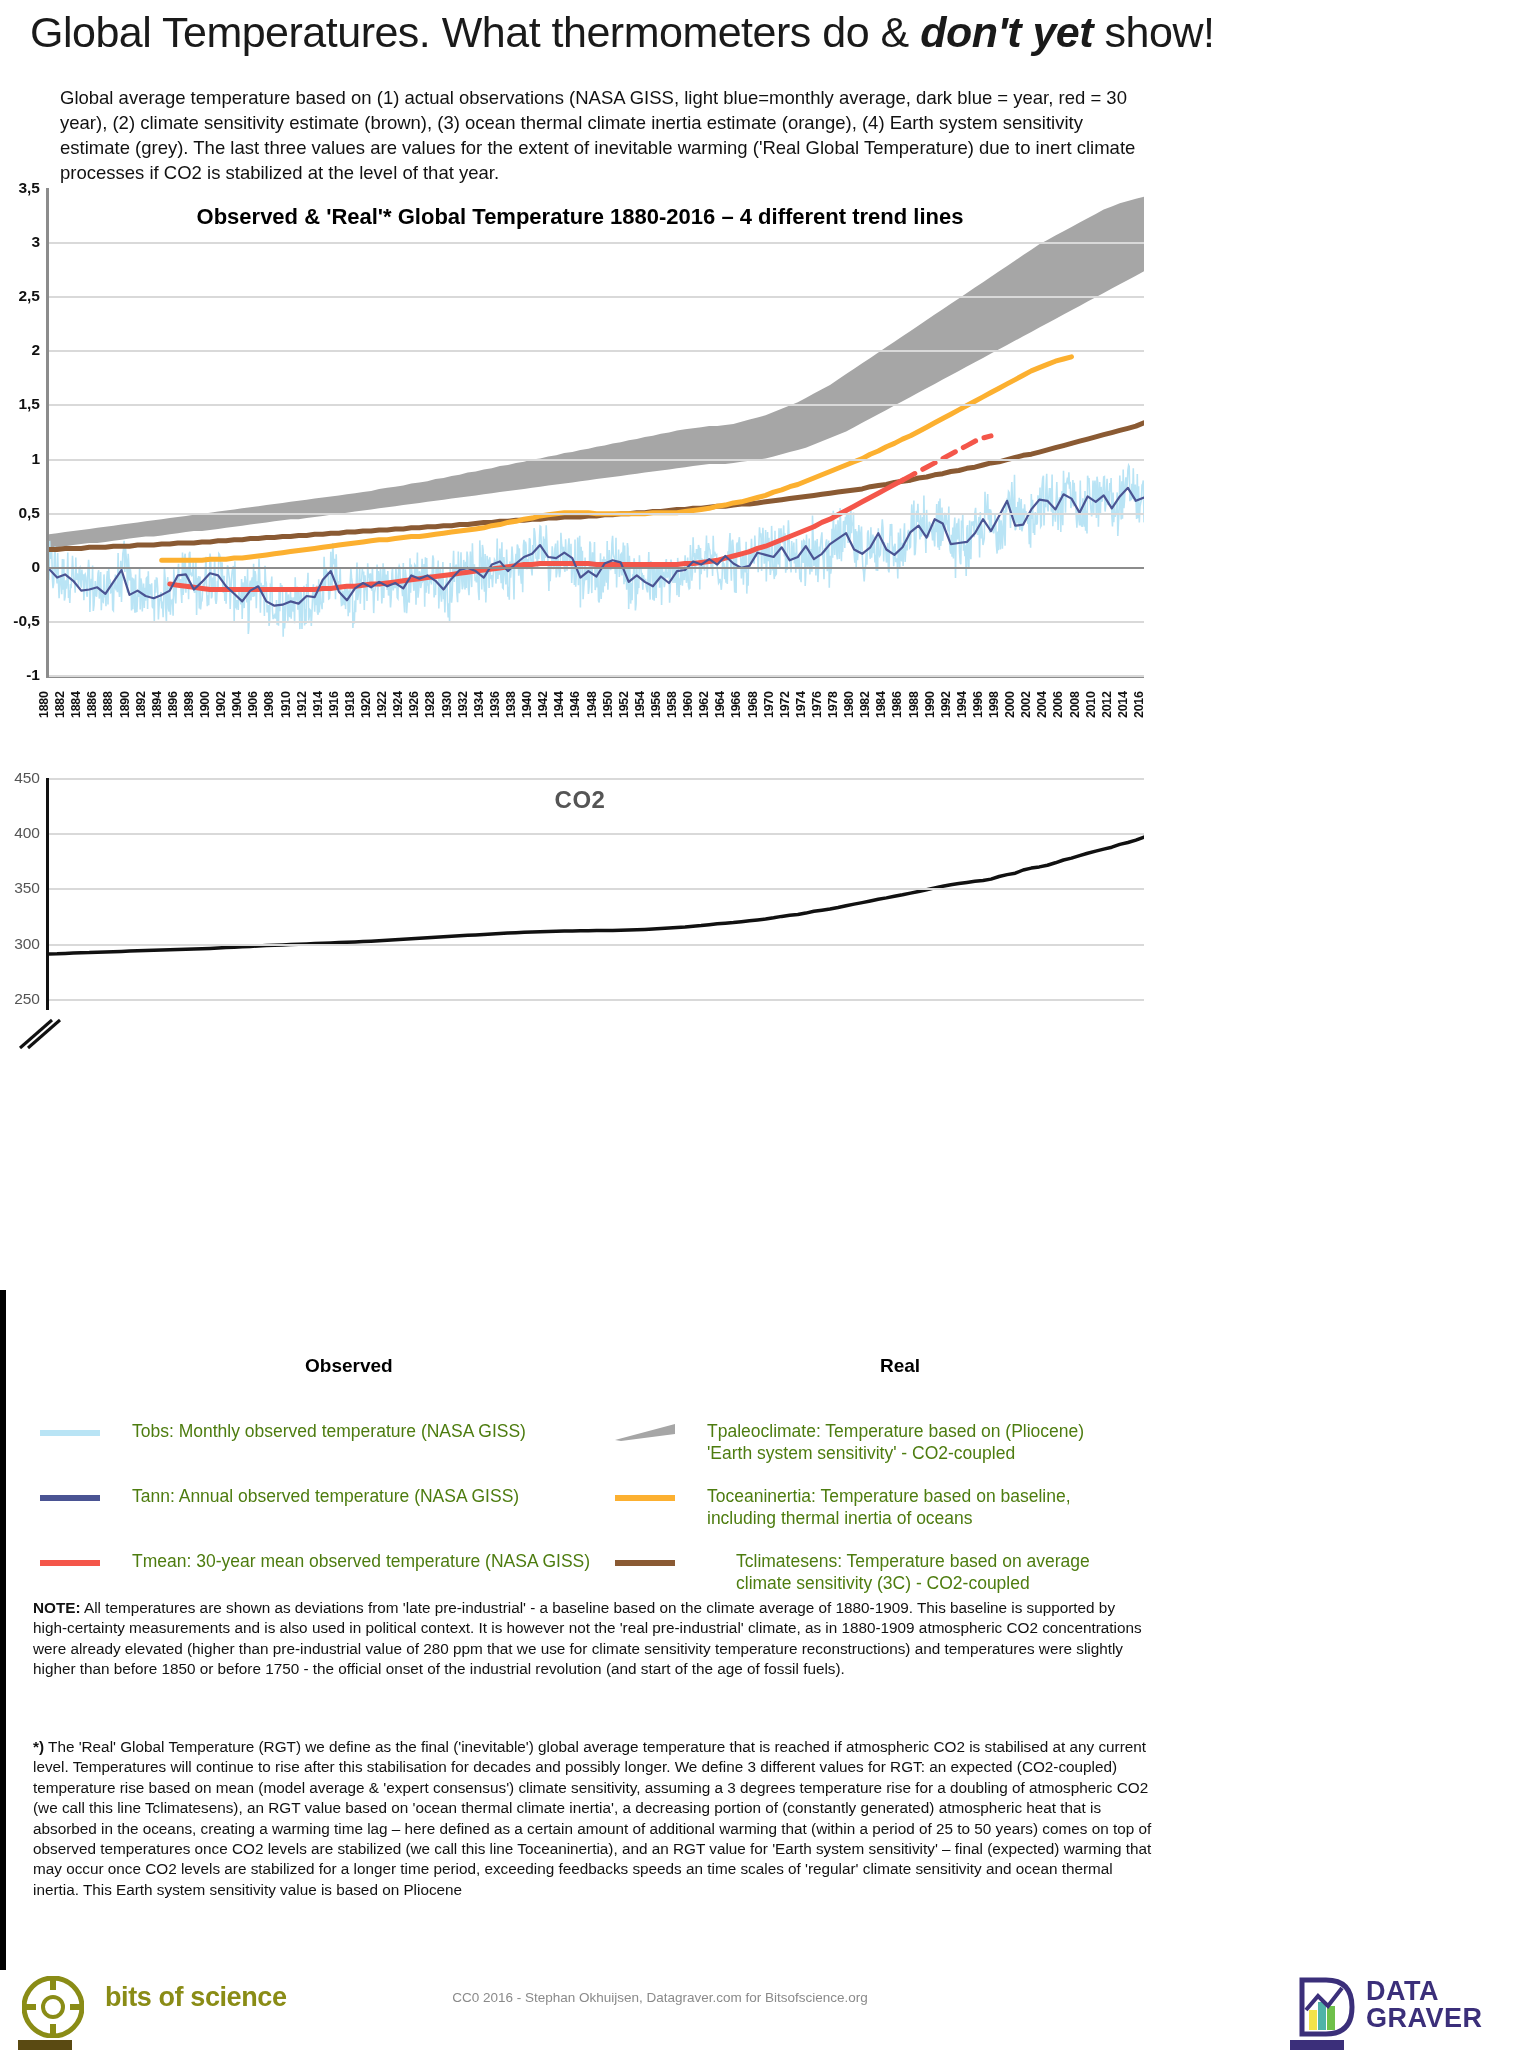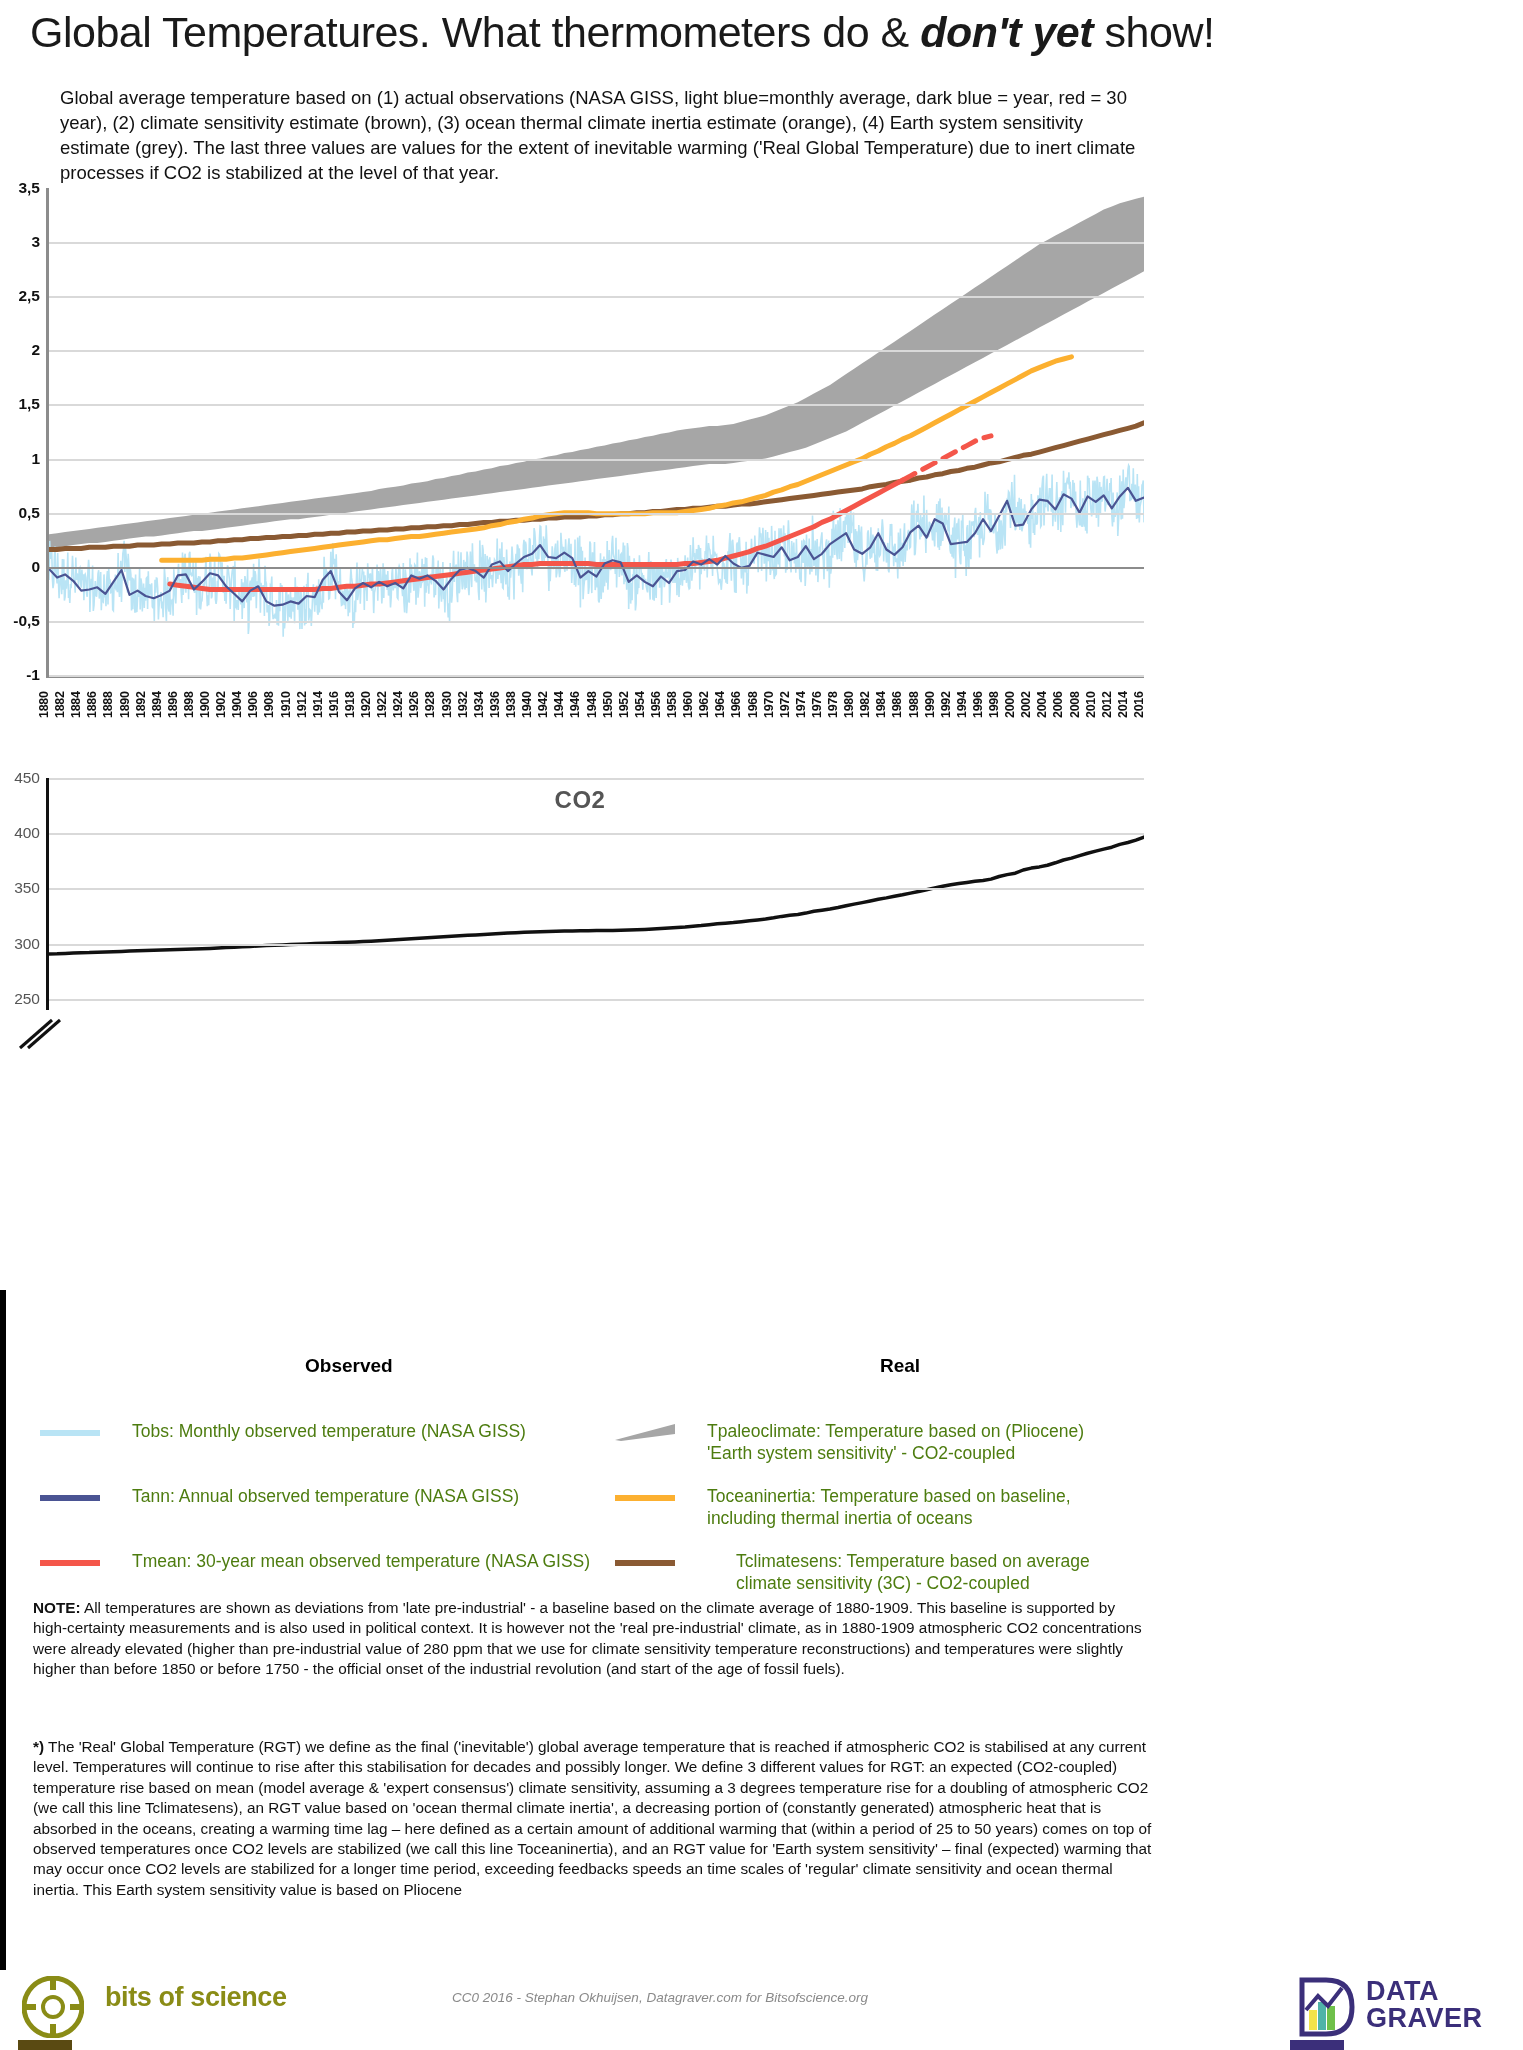--- a/index.html
+++ b/index.html
@@ -80,21 +80,21 @@
   .foot {
     position:absolute; left:33px; top:1737px; width:1120px;
     font-size:15.3px; line-height:1.335; color:#111;
   }
   .foot b { font-weight:700; }
 
   
   .footer { position:absolute; left:0; top:1960px; width:1444px; height:90px; }
   .credit {
     position:absolute; left:400px; top:30px; width:520px; text-align:center;
-    font-size:13.5px; color:#8a8a8a;font-style:italic;
+    font-size:13.5px; color:#8a8a8a;
   }
   .bos-text {
     position:absolute; left:105px; top:22px; font-size:27px; font-weight:700;
     color:#8a8c16; letter-spacing:-0.4px;
   }
   .bos-logo { position:absolute; left:22px; top:16px; width:62px; height:62px; }
   .dg-logo { position:absolute; left:1296px; top:16px; width:62px; height:62px; }
   .dg-text {
     position:absolute; left:1366px; top:18px; font-size:27px; font-weight:700;
     color:#3b2f7a; line-height:1.0; letter-spacing:0.5px;
@@ -106,20 +106,21 @@
 </head>
 <body>
 
 <div class="page">
 
   <div class="title"><span>Global Temperatures. What thermometers do &amp; </span><span class="ital">don't yet</span><span> show!</span></div>
 
   <div class="subtitle">Global average temperature based on (1) actual observations (NASA GISS, light blue=monthly average, dark blue = year, red = 30 year), (2) climate sensitivity estimate (brown), (3) ocean thermal climate inertia estimate (orange), (4) Earth system sensitivity estimate (grey). The last three values are values for the extent of inevitable warming ('Real Global Temperature) due to inert climate processes if CO2 is stabilized at the level of that year.</div>
 
   <div class="tchart">
+    <div class="ctitle">Observed &amp; 'Real'* Global Temperature 1880-2016 – 4 different trend lines</div>
     <div class="tplot" id="tplot">
       <svg id="tsvg" width="100%" height="100%" preserveAspectRatio="none">
           <path d="M0.0 346.3L8.1 345.2L16.1 344.1L24.2 343.1L32.2 342.0L40.3 340.9L48.3 339.8L56.4 338.7L64.4 337.7L72.5 336.6L80.5 335.5L88.6 334.4L96.6 333.3L104.7 332.2L112.7 331.2L120.8 330.1L128.8 329.0L136.9 327.9L144.9 326.8L153.0 325.7L161.0 324.7L169.1 323.6L177.1 322.5L185.2 321.4L193.2 320.3L201.3 319.3L209.3 318.2L217.4 317.1L225.4 316.0L233.5 314.9L241.5 313.8L249.6 312.8L257.6 311.7L265.7 310.6L273.8 309.5L281.8 308.4L289.9 307.4L297.9 306.3L306.0 305.2L314.0 304.1L322.1 303.0L330.1 300.9L338.2 299.8L346.2 298.7L354.3 297.6L362.3 295.4L370.4 294.4L378.4 293.3L386.5 291.1L394.5 290.0L402.6 287.9L410.6 286.8L418.7 284.6L426.7 283.5L434.8 281.4L442.8 280.3L450.9 278.1L458.9 277.0L467.0 274.9L475.0 273.8L483.1 271.6L491.1 270.6L499.2 268.4L507.2 267.3L515.3 265.1L523.3 264.1L531.4 261.9L539.4 260.8L547.5 258.7L555.6 257.6L563.6 255.4L571.7 254.3L579.7 252.2L587.8 251.1L595.8 248.9L603.9 247.8L611.9 245.7L620.0 244.6L628.0 242.4L636.1 241.3L644.1 240.3L652.2 239.2L660.2 238.1L668.3 238.1L676.3 237.0L684.4 235.9L692.4 233.8L700.5 231.6L708.5 229.4L716.6 227.3L724.6 224.0L732.7 220.8L740.7 217.5L748.8 214.3L756.8 210.0L764.9 205.6L772.9 201.3L781.0 197.0L789.0 191.6L797.1 186.1L805.1 180.7L813.2 175.3L821.3 169.9L829.3 164.5L837.4 159.1L845.4 153.7L853.5 148.3L861.5 142.9L869.6 137.4L877.6 132.0L885.7 126.6L893.7 121.2L901.8 115.8L909.8 110.4L917.9 105.0L925.9 99.6L934.0 94.2L942.0 88.7L950.1 83.3L958.1 77.9L966.2 72.5L974.2 67.1L982.3 61.7L990.3 56.3L998.4 51.9L1006.4 47.6L1014.5 43.3L1022.5 39.0L1030.6 34.6L1038.6 30.3L1046.7 26.0L1054.7 21.6L1062.8 18.4L1070.8 15.2L1078.9 13.0L1086.9 10.8L1095.0 8.7L1095.0 83.3L1086.9 87.7L1078.9 92.0L1070.8 96.3L1062.8 100.6L1054.7 105.0L1046.7 109.3L1038.6 113.6L1030.6 118.0L1022.5 122.3L1014.5 126.6L1006.4 130.9L998.4 135.3L990.3 139.6L982.3 143.9L974.2 148.3L966.2 152.6L958.1 156.9L950.1 161.3L942.0 165.6L934.0 169.9L925.9 174.2L917.9 178.6L909.8 182.9L901.8 187.2L893.7 191.6L885.7 195.9L877.6 200.2L869.6 204.5L861.5 208.9L853.5 213.2L845.4 217.5L837.4 221.9L829.3 226.2L821.3 230.5L813.2 234.8L805.1 239.2L797.1 243.5L789.0 246.7L781.0 250.0L772.9 253.2L764.9 256.5L756.8 259.7L748.8 261.9L740.7 264.1L732.7 266.2L724.6 268.4L716.6 270.6L708.5 271.6L700.5 272.7L692.4 273.8L684.4 274.9L676.3 276.0L668.3 276.0L660.2 276.0L652.2 277.0L644.1 278.1L636.1 279.2L628.0 280.3L620.0 281.4L611.9 282.5L603.9 283.5L595.8 284.6L587.8 285.7L579.7 286.8L571.7 287.9L563.6 289.0L555.6 290.0L547.5 291.1L539.4 292.2L531.4 293.3L523.3 294.4L515.3 295.4L507.2 296.5L499.2 297.6L491.1 298.7L483.1 299.8L475.0 300.9L467.0 301.9L458.9 303.0L450.9 304.1L442.8 305.2L434.8 306.3L426.7 307.4L418.7 308.4L410.6 309.5L402.6 310.6L394.5 311.7L386.5 312.8L378.4 313.8L370.4 314.9L362.3 316.0L354.3 317.1L346.2 318.2L338.2 319.3L330.1 320.3L322.1 321.4L314.0 322.5L306.0 323.6L297.9 324.7L289.9 325.7L281.8 326.8L273.8 327.9L265.7 329.0L257.6 330.1L249.6 331.2L241.5 331.2L233.5 332.2L225.4 333.3L217.4 334.4L209.3 335.5L201.3 336.6L193.2 337.7L185.2 338.7L177.1 339.8L169.1 340.9L161.0 342.0L153.0 343.1L144.9 343.1L136.9 344.1L128.8 345.2L120.8 346.3L112.7 347.4L104.7 348.5L96.6 348.5L88.6 349.6L80.5 350.6L72.5 351.7L64.4 352.8L56.4 353.9L48.3 355.0L40.3 355.0L32.2 356.1L24.2 357.1L16.1 358.2L8.1 359.3L0.0 360.4Z" fill="#a6a6a6" stroke="none"></path>
           <path d="M0.0 392.1L0.7 352.9L1.3 370.9L2.0 365.4L2.7 361.6L3.4 390.7L4.0 400.1L4.7 395.5L5.4 368.9L6.0 358.6L6.7 382.1L7.4 389.0L8.1 395.4L8.7 365.0L9.4 393.1L10.1 410.2L10.7 396.9L11.4 389.4L12.1 391.8L12.7 406.3L13.4 371.0L14.1 401.7L14.8 371.2L15.4 412.5L16.1 408.8L16.8 392.2L17.4 400.8L18.1 391.1L18.8 364.5L19.5 410.0L20.1 402.3L20.8 414.9L21.5 396.1L22.1 400.2L22.8 387.6L23.5 367.8L24.2 381.7L24.8 390.9L25.5 392.3L26.2 404.8L26.8 369.4L27.5 392.0L28.2 385.6L28.9 387.9L29.5 398.6L30.2 381.2L30.9 379.8L31.5 393.3L32.2 399.7L32.9 381.6L33.5 392.1L34.2 386.3L34.9 412.3L35.6 387.3L36.2 386.2L36.9 389.6L37.6 406.0L38.2 408.8L38.9 383.3L39.6 371.7L40.3 381.7L40.9 423.9L41.6 400.3L42.3 390.9L42.9 402.2L43.6 377.5L44.3 423.0L45.0 417.1L45.6 404.8L46.3 393.0L47.0 407.3L47.6 408.8L48.3 397.7L49.0 385.7L49.7 382.2L50.3 410.6L51.0 400.4L51.7 384.1L52.3 422.3L53.0 405.5L53.7 413.4L54.3 414.0L55.0 386.4L55.7 407.9L56.4 407.1L57.0 418.3L57.7 391.2L58.4 383.1L59.0 416.5L59.7 379.9L60.4 395.8L61.1 391.4L61.7 404.7L62.4 404.3L63.1 395.1L63.7 421.8L64.4 422.7L65.1 394.2L65.8 400.7L66.4 386.5L67.1 402.4L67.8 397.2L68.4 404.2L69.1 365.1L69.8 399.4L70.5 408.9L71.1 397.4L71.8 372.7L72.5 414.0L73.1 388.0L73.8 365.9L74.5 361.7L75.1 352.8L75.8 384.1L76.5 359.2L77.2 369.2L77.8 375.1L78.5 404.4L79.2 365.8L79.8 376.5L80.5 392.5L81.2 379.9L81.9 386.5L82.5 422.6L83.2 389.6L83.9 421.3L84.5 390.5L85.2 394.8L85.9 424.7L86.6 386.4L87.2 423.7L87.9 423.5L88.6 409.3L89.2 402.9L89.9 409.0L90.6 379.8L91.2 421.4L91.9 390.4L92.6 395.5L93.3 423.5L93.9 406.5L94.6 395.6L95.3 420.1L95.9 399.7L96.6 412.7L97.3 390.2L98.0 389.4L98.6 421.0L99.3 383.2L100.0 409.3L100.6 396.1L101.3 398.5L102.0 407.8L102.7 395.2L103.3 418.7L104.0 420.3L104.7 410.5L105.3 432.9L106.0 391.8L106.7 404.8L107.4 390.1L108.0 390.3L108.7 400.0L109.4 431.4L110.0 419.1L110.7 410.4L111.4 412.5L112.0 404.0L112.7 420.4L113.4 413.6L114.1 429.2L114.7 411.0L115.4 379.7L116.1 389.8L116.7 420.3L117.4 433.4L118.1 394.7L118.8 389.2L119.4 420.5L120.1 423.5L120.8 398.8L121.4 426.8L122.1 413.2L122.8 414.6L123.5 410.9L124.1 427.8L124.8 381.2L125.5 395.1L126.1 407.7L126.8 415.4L127.5 394.4L128.2 392.9L128.8 388.2L129.5 375.8L130.2 395.5L130.8 392.8L131.5 391.0L132.2 404.4L132.8 415.0L133.5 364.4L134.2 406.9L134.9 397.5L135.5 368.6L136.2 365.8L136.9 404.8L137.5 379.4L138.2 388.9L138.9 378.9L139.6 411.3L140.2 365.8L140.9 363.8L141.6 387.3L142.2 384.6L142.9 387.7L143.6 387.3L144.3 370.7L144.9 402.4L145.6 404.8L146.3 397.8L146.9 370.8L147.6 427.0L148.3 389.8L149.0 402.9L149.6 388.1L150.3 420.6L151.0 388.5L151.6 421.4L152.3 413.7L153.0 412.7L153.6 402.2L154.3 396.9L155.0 398.4L155.7 395.3L156.3 383.9L157.0 368.8L157.7 405.1L158.3 418.1L159.0 407.3L159.7 417.3L160.4 393.1L161.0 365.5L161.7 373.1L162.4 410.4L163.0 408.3L163.7 389.6L164.4 404.0L165.1 386.7L165.7 369.5L166.4 411.5L167.1 416.0L167.7 411.5L168.4 392.9L169.1 400.9L169.8 365.5L170.4 366.3L171.1 368.9L171.8 377.0L172.4 390.5L173.1 374.2L173.8 399.8L174.4 404.9L175.1 387.8L175.8 412.9L176.5 396.0L177.1 415.7L177.8 395.5L178.5 377.4L179.1 379.1L179.8 385.9L180.5 392.0L181.2 421.0L181.8 402.8L182.5 390.9L183.2 383.0L183.8 380.3L184.5 377.9L185.2 434.8L185.9 373.2L186.5 418.3L187.2 419.7L187.9 412.1L188.5 415.4L189.2 422.0L189.9 400.1L190.6 410.4L191.2 410.2L191.9 416.5L192.6 390.9L193.2 431.0L193.9 394.4L194.6 402.3L195.2 420.1L195.9 388.0L196.6 392.6L197.3 406.6L197.9 414.4L198.6 381.3L199.3 445.9L199.9 439.0L200.6 397.0L201.3 392.5L202.0 412.4L202.6 393.4L203.3 389.3L204.0 409.0L204.6 375.8L205.3 408.6L206.0 383.1L206.7 387.2L207.3 420.3L208.0 393.2L208.7 402.8L209.3 391.4L210.0 370.7L210.7 386.1L211.4 424.7L212.0 394.7L212.7 402.6L213.4 397.3L214.0 405.0L214.7 397.0L215.4 427.9L216.0 377.8L216.7 392.9L217.4 395.6L218.1 424.5L218.7 418.6L219.4 417.0L220.1 438.0L220.7 431.1L221.4 397.6L222.1 398.9L222.8 388.5L223.4 421.8L224.1 431.2L224.8 427.0L225.4 430.4L226.1 425.6L226.8 430.6L227.5 412.1L228.1 436.8L228.8 418.8L229.5 437.8L230.1 402.9L230.8 423.2L231.5 395.1L232.2 402.8L232.8 397.1L233.5 401.4L234.2 448.7L234.8 417.6L235.5 440.4L236.2 431.1L236.8 405.2L237.5 401.4L238.2 415.7L238.9 432.9L239.5 406.4L240.2 426.5L240.9 429.1L241.5 403.9L242.2 430.8L242.9 409.4L243.6 414.2L244.2 423.8L244.9 409.3L245.6 435.2L246.2 389.2L246.9 410.0L247.6 412.6L248.3 398.5L248.9 421.7L249.6 401.7L250.3 421.9L250.9 441.1L251.6 400.3L252.3 407.8L253.0 441.1L253.6 410.9L254.3 412.5L255.0 397.7L255.6 437.4L256.3 421.3L257.0 436.0L257.6 395.9L258.3 399.1L259.0 384.7L259.7 432.6L260.3 428.1L261.0 421.9L261.7 422.8L262.3 437.9L263.0 423.2L263.7 405.2L264.4 396.3L265.0 408.2L265.7 423.7L266.4 400.3L267.0 417.1L267.7 397.6L268.4 424.2L269.1 426.7L269.7 391.3L270.4 424.4L271.1 402.3L271.7 415.2L272.4 416.0L273.1 421.2L273.8 394.4L274.4 414.8L275.1 368.7L275.8 389.1L276.4 399.2L277.1 380.7L277.8 388.1L278.4 384.4L279.1 385.0L279.8 410.9L280.5 410.4L281.1 401.7L281.8 363.7L282.5 394.6L283.1 397.7L283.8 355.0L284.5 373.9L285.2 376.4L285.8 370.7L286.5 411.2L287.2 366.3L287.8 387.4L288.5 397.4L289.2 398.2L289.9 393.7L290.5 393.6L291.2 379.6L291.9 409.3L292.5 417.3L293.2 416.8L293.9 402.5L294.5 411.5L295.2 417.1L295.9 398.3L296.6 421.1L297.2 403.2L297.9 398.1L298.6 397.4L299.2 428.3L299.9 402.4L300.6 424.6L301.3 392.9L301.9 380.9L302.6 389.9L303.3 395.3L303.9 439.9L304.6 424.2L305.3 435.6L306.0 412.4L306.6 424.2L307.3 393.9L308.0 374.5L308.6 412.1L309.3 406.6L310.0 395.7L310.7 379.8L311.3 415.7L312.0 393.8L312.7 391.0L313.3 380.8L314.0 386.4L314.7 383.5L315.3 422.0L316.0 387.3L316.7 402.1L317.4 394.9L318.0 412.9L318.7 375.2L319.4 389.7L320.0 385.8L320.7 396.2L321.4 385.4L322.1 394.0L322.7 402.6L323.4 379.1L324.1 402.9L324.7 425.1L325.4 404.8L326.1 401.3L326.8 395.6L327.4 397.4L328.1 376.5L328.8 412.8L329.4 383.1L330.1 392.0L330.8 398.9L331.5 379.5L332.1 390.9L332.8 415.4L333.5 403.9L334.1 375.3L334.8 410.1L335.5 380.3L336.1 390.3L336.8 393.1L337.5 386.7L338.2 401.9L338.8 383.0L339.5 407.5L340.2 403.3L340.8 397.7L341.5 419.4L342.2 409.5L342.9 385.9L343.5 380.0L344.2 402.5L344.9 396.5L345.5 392.5L346.2 400.1L346.9 380.4L347.6 388.5L348.2 409.6L348.9 410.7L349.6 380.6L350.2 377.7L350.9 379.8L351.6 400.1L352.3 394.3L352.9 399.8L353.6 408.3L354.3 374.9L354.9 413.3L355.6 424.5L356.3 381.4L356.9 387.6L357.6 425.2L358.3 414.5L359.0 412.2L359.6 394.8L360.3 414.7L361.0 370.2L361.6 404.8L362.3 376.5L363.0 385.5L363.7 386.8L364.3 395.7L365.0 402.8L365.7 376.5L366.3 377.4L367.0 416.8L367.7 389.5L368.4 364.4L369.0 409.8L369.7 402.1L370.4 383.2L371.0 385.4L371.7 400.0L372.4 395.9L373.1 370.8L373.7 393.7L374.4 393.0L375.1 376.0L375.7 418.8L376.4 369.2L377.1 404.8L377.7 370.1L378.4 397.5L379.1 395.9L379.8 405.7L380.4 386.4L381.1 394.6L381.8 385.9L382.4 396.5L383.1 386.6L383.8 367.5L384.5 370.8L385.1 409.5L385.8 403.3L386.5 407.0L387.1 379.7L387.8 386.2L388.5 388.9L389.2 372.6L389.8 420.5L390.5 396.6L391.2 379.7L391.8 405.6L392.5 413.7L393.2 387.5L393.9 374.1L394.5 411.2L395.2 403.2L395.9 424.5L396.5 398.8L397.2 393.4L397.9 386.1L398.5 412.9L399.2 429.5L399.9 415.2L400.6 433.6L401.2 375.0L401.9 404.7L402.6 414.8L403.2 407.2L403.9 381.5L404.6 362.7L405.3 394.0L405.9 379.6L406.6 378.5L407.3 376.4L407.9 405.3L408.6 414.2L409.3 363.5L410.0 405.1L410.6 403.5L411.3 379.9L412.0 364.2L412.6 388.7L413.3 401.3L414.0 398.0L414.7 371.9L415.3 380.2L416.0 401.4L416.7 373.8L417.3 400.0L418.0 363.5L418.7 369.4L419.3 399.1L420.0 407.3L420.7 388.2L421.4 363.6L422.0 380.6L422.7 399.1L423.4 355.3L424.0 378.1L424.7 382.8L425.4 376.4L426.1 391.3L426.7 390.5L427.4 394.4L428.1 383.9L428.7 383.8L429.4 403.5L430.1 412.1L430.8 352.4L431.4 369.0L432.1 370.6L432.8 401.6L433.4 356.9L434.1 361.9L434.8 393.8L435.5 403.8L436.1 366.1L436.8 414.4L437.5 398.2L438.1 367.8L438.8 373.6L439.5 372.8L440.1 399.9L440.8 369.3L441.5 387.9L442.2 391.2L442.8 387.1L443.5 399.2L444.2 386.6L444.8 381.3L445.5 371.6L446.2 372.9L446.9 395.6L447.5 387.2L448.2 350.6L448.9 390.9L449.5 377.6L450.2 386.6L450.9 360.4L451.6 385.0L452.2 395.1L452.9 354.3L453.6 399.7L454.2 400.4L454.9 369.0L455.6 380.6L456.3 388.5L456.9 396.4L457.6 361.5L458.3 382.1L458.9 408.8L459.6 398.7L460.3 411.7L460.9 373.6L461.6 389.7L462.3 378.9L463.0 358.6L463.6 368.4L464.3 383.8L465.0 411.5L465.6 375.4L466.3 375.7L467.0 365.9L467.7 377.7L468.3 356.6L469.0 358.9L469.7 387.8L470.3 360.4L471.0 379.6L471.7 387.6L472.4 395.6L473.0 370.9L473.7 404.3L474.4 357.3L475.0 351.8L475.7 376.6L476.4 353.6L477.0 356.7L477.7 381.3L478.4 375.6L479.1 371.2L479.7 379.7L480.4 350.2L481.1 351.6L481.7 368.7L482.4 380.9L483.1 387.5L483.8 357.1L484.4 374.1L485.1 340.1L485.8 344.3L486.4 353.4L487.1 370.6L487.8 368.7L488.5 379.0L489.1 356.7L489.8 370.9L490.5 349.6L491.1 338.1L491.8 338.7L492.5 366.7L493.2 373.9L493.8 366.0L494.5 348.4L495.2 373.8L495.8 350.7L496.5 369.9L497.2 337.3L497.8 352.0L498.5 366.2L499.2 376.4L499.9 403.0L500.5 378.0L501.2 393.3L501.9 375.3L502.5 381.0L503.2 358.3L503.9 366.3L504.6 379.9L505.2 379.2L505.9 360.9L506.6 355.6L507.2 389.4L507.9 385.0L508.6 352.5L509.3 372.4L509.9 381.6L510.6 389.2L511.3 382.9L511.9 344.7L512.6 356.2L513.3 360.6L514.0 376.5L514.6 358.7L515.3 380.3L516.0 383.8L516.6 351.3L517.3 369.6L518.0 382.6L518.6 372.7L519.3 358.0L520.0 350.3L520.7 376.3L521.3 373.3L522.0 355.7L522.7 394.9L523.3 383.1L524.0 376.2L524.7 372.7L525.4 396.9L526.0 351.4L526.7 398.7L527.4 384.6L528.0 384.2L528.7 349.5L529.4 397.2L530.1 362.3L530.7 347.7L531.4 419.4L532.1 358.7L532.7 376.6L533.4 362.8L534.1 411.3L534.8 399.1L535.4 393.4L536.1 369.6L536.8 391.5L537.4 391.3L538.1 379.8L538.8 379.7L539.4 405.9L540.1 399.5L540.8 353.6L541.5 355.7L542.1 385.6L542.8 405.1L543.5 364.3L544.1 375.8L544.8 378.9L545.5 354.1L546.2 402.1L546.8 394.1L547.5 379.2L548.2 399.4L548.8 377.1L549.5 412.8L550.2 414.5L550.9 397.4L551.5 365.3L552.2 410.9L552.9 390.6L553.5 371.3L554.2 404.5L554.9 368.5L555.6 398.2L556.2 371.2L556.9 384.9L557.6 394.6L558.2 353.0L558.9 401.7L559.6 382.9L560.2 362.1L560.9 375.5L561.6 382.1L562.3 379.8L562.9 355.8L563.6 347.7L564.3 365.6L564.9 368.9L565.6 370.1L566.3 386.0L567.0 349.8L567.6 399.4L568.3 372.5L569.0 378.0L569.6 361.6L570.3 388.9L571.0 383.5L571.7 366.5L572.3 365.7L573.0 387.4L573.7 371.8L574.3 354.6L575.0 396.2L575.7 357.6L576.4 393.8L577.0 381.9L577.7 401.8L578.4 355.1L579.0 360.4L579.7 421.0L580.4 367.7L581.0 384.7L581.7 415.6L582.4 394.7L583.1 412.3L583.7 386.2L584.4 390.4L585.1 370.4L585.7 376.3L586.4 422.4L587.1 415.7L587.8 376.2L588.4 406.1L589.1 395.7L589.8 400.1L590.4 367.3L591.1 381.4L591.8 377.4L592.5 389.9L593.1 384.7L593.8 401.6L594.5 387.0L595.1 393.9L595.8 394.2L596.5 390.9L597.2 398.5L597.8 401.2L598.5 404.4L599.2 381.6L599.8 364.1L600.5 402.2L601.2 411.6L601.8 372.9L602.5 381.8L603.2 375.6L603.9 411.8L604.5 374.3L605.2 412.8L605.9 379.4L606.5 400.8L607.2 410.0L607.9 374.4L608.6 377.2L609.2 391.3L609.9 377.9L610.6 399.7L611.2 394.0L611.9 376.3L612.6 416.9L613.3 378.8L613.9 386.0L614.6 385.2L615.3 399.2L615.9 395.3L616.6 375.7L617.3 371.0L618.0 390.2L618.6 384.2L619.3 389.2L620.0 375.6L620.6 414.8L621.3 399.1L622.0 371.5L622.6 378.4L623.3 374.1L624.0 394.9L624.7 378.0L625.3 384.5L626.0 394.9L626.7 377.5L627.3 375.3L628.0 407.2L628.7 369.9L629.4 384.2L630.0 408.9L630.7 390.4L631.4 397.0L632.0 381.3L632.7 382.8L633.4 397.6L634.1 384.4L634.7 387.7L635.4 392.0L636.1 367.2L636.7 376.6L637.4 394.8L638.1 388.1L638.7 369.5L639.4 398.0L640.1 400.9L640.8 400.1L641.4 357.1L642.1 372.5L642.8 392.6L643.4 385.8L644.1 349.3L644.8 368.6L645.5 365.1L646.1 384.7L646.8 374.9L647.5 361.1L648.1 363.2L648.8 371.4L649.5 357.0L650.2 360.2L650.8 401.4L651.5 359.9L652.2 386.3L652.8 370.4L653.5 379.3L654.2 371.5L654.9 377.4L655.5 382.6L656.2 363.1L656.9 365.4L657.5 347.5L658.2 389.4L658.9 366.4L659.5 355.1L660.2 360.6L660.9 362.0L661.6 371.8L662.2 380.1L662.9 366.6L663.6 387.9L664.2 347.8L664.9 369.2L665.6 363.8L666.3 365.8L666.9 367.4L667.6 366.8L668.3 382.3L668.9 386.7L669.6 395.0L670.3 393.7L671.0 391.0L671.6 394.5L672.3 401.8L673.0 392.5L673.6 372.2L674.3 375.1L675.0 375.9L675.7 391.1L676.3 378.7L677.0 394.7L677.7 370.2L678.3 396.0L679.0 363.2L679.7 369.5L680.3 355.3L681.0 345.0L681.7 375.4L682.4 392.7L683.0 353.6L683.7 351.7L684.4 362.2L685.0 384.3L685.7 404.5L686.4 369.8L687.1 405.0L687.7 356.4L688.4 354.6L689.1 366.9L689.7 354.0L690.4 349.2L691.1 363.8L691.8 372.3L692.4 390.5L693.1 373.5L693.8 366.1L694.4 396.8L695.1 367.6L695.8 379.6L696.5 384.4L697.1 353.7L697.8 405.6L698.5 385.0L699.1 397.7L699.8 360.8L700.5 369.0L701.1 379.0L701.8 370.8L702.5 350.7L703.2 371.2L703.8 372.4L704.5 360.3L705.2 375.8L705.8 347.5L706.5 362.4L707.2 362.7L707.9 369.0L708.5 363.3L709.2 384.2L709.9 356.5L710.5 339.2L711.2 349.0L711.9 345.3L712.6 382.9L713.2 363.1L713.9 339.7L714.6 356.8L715.2 375.6L715.9 373.6L716.6 342.0L717.3 393.6L717.9 373.6L718.6 344.1L719.3 373.3L719.9 349.9L720.6 372.0L721.3 386.9L721.9 382.1L722.6 337.9L723.3 359.4L724.0 382.5L724.6 381.0L725.3 391.1L726.0 342.7L726.6 386.9L727.3 385.9L728.0 350.9L728.7 355.0L729.3 376.6L730.0 340.2L730.7 380.0L731.3 346.2L732.0 340.3L732.7 352.9L733.4 353.9L734.0 351.5L734.7 337.4L735.4 368.4L736.0 345.3L736.7 384.7L737.4 368.1L738.1 382.1L738.7 351.0L739.4 332.4L740.1 348.9L740.7 370.1L741.4 376.3L742.1 384.4L742.7 353.0L743.4 366.4L744.1 370.5L744.8 354.5L745.4 375.5L746.1 364.7L746.8 384.8L747.4 351.0L748.1 376.4L748.8 380.4L749.5 368.3L750.1 368.4L750.8 390.8L751.5 390.8L752.1 394.2L752.8 352.4L753.5 370.1L754.2 374.9L754.8 352.4L755.5 353.3L756.2 397.9L756.8 385.1L757.5 346.4L758.2 376.2L758.9 378.4L759.5 375.8L760.2 350.6L760.9 386.4L761.5 376.9L762.2 361.1L762.9 383.8L763.5 327.5L764.2 350.3L764.9 377.1L765.6 376.9L766.2 352.5L766.9 387.5L767.6 358.2L768.2 351.0L768.9 394.1L769.6 378.7L770.3 358.6L770.9 365.0L771.6 355.0L772.3 349.0L772.9 344.3L773.6 365.9L774.3 372.3L775.0 391.2L775.6 360.0L776.3 364.1L777.0 354.7L777.6 351.3L778.3 383.2L779.0 359.9L779.7 352.5L780.3 399.8L781.0 367.8L781.7 385.6L782.3 380.7L783.0 340.8L783.7 369.7L784.3 322.7L785.0 348.0L785.7 366.9L786.4 342.9L787.0 336.3L787.7 366.3L788.4 371.4L789.0 332.2L789.7 350.1L790.4 370.9L791.1 320.1L791.7 335.2L792.4 373.2L793.1 348.6L793.7 363.9L794.4 333.7L795.1 333.4L795.8 359.9L796.4 328.8L797.1 336.7L797.8 323.0L798.4 330.5L799.1 355.1L799.8 325.7L800.5 350.8L801.1 350.4L801.8 319.2L802.5 345.1L803.1 334.5L803.8 337.5L804.5 324.5L805.1 364.8L805.8 374.6L806.5 340.9L807.2 380.4L807.8 343.3L808.5 372.3L809.2 361.7L809.8 337.0L810.5 347.5L811.2 365.4L811.9 344.9L812.5 338.5L813.2 365.9L813.9 379.9L814.5 383.6L815.2 393.5L815.9 381.8L816.6 378.1L817.2 365.0L817.9 376.7L818.6 345.0L819.2 342.3L819.9 354.1L820.6 365.2L821.3 370.8L821.9 339.3L822.6 369.7L823.3 360.9L823.9 346.5L824.6 365.1L825.3 348.4L825.9 374.5L826.6 366.7L827.3 382.8L828.0 350.2L828.6 382.9L829.3 340.2L830.0 363.7L830.6 367.9L831.3 366.7L832.0 356.7L832.7 341.3L833.3 331.4L834.0 340.1L834.7 373.5L835.3 354.0L836.0 361.4L836.7 359.4L837.4 374.5L838.0 372.3L838.7 354.9L839.4 382.3L840.0 384.4L840.7 353.7L841.4 336.0L842.0 347.8L842.7 335.9L843.4 365.1L844.1 358.4L844.7 378.3L845.4 357.3L846.1 355.8L846.7 373.5L847.4 373.7L848.1 370.3L848.8 390.5L849.4 344.6L850.1 359.9L850.8 379.5L851.4 340.6L852.1 371.3L852.8 373.2L853.5 354.8L854.1 378.1L854.8 350.1L855.5 335.2L856.1 373.9L856.8 362.1L857.5 356.6L858.2 362.5L858.8 344.8L859.5 342.0L860.2 344.7L860.8 359.9L861.5 359.0L862.2 332.3L862.8 316.4L863.5 344.1L864.2 336.6L864.9 312.5L865.5 367.2L866.2 365.8L866.9 353.0L867.5 322.8L868.2 333.9L868.9 315.9L869.6 332.7L870.2 335.4L870.9 351.5L871.6 326.8L872.2 348.6L872.9 337.2L873.6 329.0L874.3 347.5L874.9 307.6L875.6 344.0L876.3 344.2L876.9 365.1L877.6 321.9L878.3 342.5L879.0 348.7L879.6 348.4L880.3 333.8L881.0 335.5L881.6 341.9L882.3 339.7L883.0 345.1L883.6 352.5L884.3 336.8L885.0 349.7L885.7 358.4L886.3 332.3L887.0 344.3L887.7 315.9L888.3 340.2L889.0 359.5L889.7 313.3L890.4 361.9L891.0 310.5L891.7 357.8L892.4 350.9L893.0 319.4L893.7 352.9L894.4 342.8L895.1 331.0L895.7 324.8L896.4 341.5L897.1 325.1L897.7 336.4L898.4 332.4L899.1 343.5L899.8 318.4L900.4 352.1L901.1 362.1L901.8 365.6L902.4 346.9L903.1 368.6L903.8 339.5L904.4 370.4L905.1 339.7L905.8 329.5L906.5 389.9L907.1 349.3L907.8 335.2L908.5 351.5L909.1 335.5L909.8 330.5L910.5 363.7L911.2 374.5L911.8 376.2L912.5 332.4L913.2 339.6L913.8 325.2L914.5 362.8L915.2 353.4L915.9 368.1L916.5 357.2L917.2 388.0L917.9 339.8L918.5 337.1L919.2 377.5L919.9 380.5L920.6 332.5L921.2 366.9L921.9 371.2L922.6 333.5L923.2 337.0L923.9 336.3L924.6 333.2L925.2 349.3L925.9 324.9L926.6 319.9L927.3 334.5L927.9 344.1L928.6 346.9L929.3 336.7L929.9 328.9L930.6 369.5L931.3 324.1L932.0 350.5L932.6 336.4L933.3 345.2L934.0 357.0L934.6 354.0L935.3 350.2L936.0 303.8L936.7 323.6L937.3 325.6L938.0 321.5L938.7 306.0L939.3 331.8L940.0 321.1L940.7 344.8L941.4 321.4L942.0 323.8L942.7 341.3L943.4 337.2L944.0 343.5L944.7 345.3L945.4 339.8L946.0 325.3L946.7 335.5L947.4 357.1L948.1 365.6L948.7 343.5L949.4 362.2L950.1 330.6L950.7 333.2L951.4 361.4L952.1 332.4L952.8 341.8L953.4 360.8L954.1 340.3L954.8 322.1L955.4 344.2L956.1 357.7L956.8 315.9L957.5 324.3L958.1 312.6L958.8 314.0L959.5 303.5L960.1 304.5L960.8 316.4L961.5 340.1L962.2 311.0L962.8 294.0L963.5 312.1L964.2 331.5L964.8 329.4L965.5 286.8L966.2 342.2L966.8 340.8L967.5 319.0L968.2 334.8L968.9 313.9L969.5 338.4L970.2 309.7L970.9 342.0L971.5 322.2L972.2 311.0L972.9 343.3L973.6 339.1L974.2 320.5L974.9 337.5L975.6 316.2L976.2 326.7L976.9 323.1L977.6 329.8L978.3 330.4L978.9 336.0L979.6 329.7L980.3 356.2L980.9 322.9L981.6 359.8L982.3 306.0L983.0 331.1L983.6 311.7L984.3 345.0L985.0 335.9L985.6 347.0L986.3 324.0L987.0 329.9L987.6 336.7L988.3 334.8L989.0 307.2L989.7 320.1L990.3 325.9L991.0 299.5L991.7 338.6L992.3 337.5L993.0 298.7L993.7 290.1L994.4 287.8L995.0 337.5L995.7 316.1L996.4 319.2L997.0 300.0L997.7 285.7L998.4 318.7L999.1 323.5L999.7 311.2L1000.4 300.8L1001.1 300.8L1001.7 314.3L1002.4 323.6L1003.1 286.6L1003.8 338.2L1004.4 321.5L1005.1 325.9L1005.8 325.9L1006.4 333.6L1007.1 313.4L1007.8 294.0L1008.4 316.9L1009.1 342.1L1009.8 314.7L1010.5 309.4L1011.1 313.5L1011.8 344.0L1012.5 306.7L1013.1 303.1L1013.8 337.3L1014.5 282.8L1015.2 306.5L1015.8 295.1L1016.5 324.8L1017.2 295.1L1017.8 294.2L1018.5 289.5L1019.2 296.3L1019.9 284.3L1020.5 300.8L1021.2 293.8L1021.9 320.0L1022.5 316.4L1023.2 312.4L1023.9 292.1L1024.5 318.6L1025.2 294.8L1025.9 317.2L1026.6 303.6L1027.2 328.3L1027.9 339.7L1028.6 321.6L1029.2 328.3L1029.9 331.6L1030.6 337.4L1031.3 292.6L1031.9 335.7L1032.6 338.1L1033.3 338.2L1033.9 310.3L1034.6 332.8L1035.3 338.6L1036.0 302.9L1036.6 342.7L1037.3 322.4L1038.0 345.5L1038.6 287.7L1039.3 292.1L1040.0 290.0L1040.7 307.8L1041.3 314.3L1042.0 322.5L1042.7 328.5L1043.3 316.6L1044.0 292.4L1044.7 326.8L1045.3 298.8L1046.0 292.5L1046.7 304.5L1047.4 330.1L1048.0 288.7L1048.7 293.9L1049.4 338.7L1050.0 312.0L1050.7 294.0L1051.4 325.7L1052.1 298.9L1052.7 313.6L1053.4 312.1L1054.1 300.5L1054.7 289.0L1055.4 288.6L1056.1 323.6L1056.8 316.6L1057.4 303.3L1058.1 290.7L1058.8 317.0L1059.4 302.7L1060.1 317.8L1060.8 295.1L1061.5 303.7L1062.1 290.1L1062.8 327.1L1063.5 338.4L1064.1 304.4L1064.8 334.2L1065.5 316.7L1066.1 328.7L1066.8 325.7L1067.5 324.9L1068.2 304.4L1068.8 347.9L1069.5 334.0L1070.2 320.9L1070.8 287.5L1071.5 309.1L1072.2 331.5L1072.9 293.3L1073.5 330.8L1074.2 281.4L1074.9 320.1L1075.5 312.6L1076.2 296.7L1076.9 289.2L1077.6 299.4L1078.2 296.3L1078.9 282.2L1079.6 277.3L1080.2 278.5L1080.9 313.3L1081.6 302.8L1082.3 312.3L1082.9 295.7L1083.6 310.9L1084.3 280.2L1084.9 307.1L1085.6 313.7L1086.3 296.5L1086.9 308.3L1087.6 331.0L1088.3 286.1L1089.0 330.2L1089.6 298.3L1090.3 334.4L1091.0 318.6L1091.6 315.7L1092.3 312.2L1093.0 297.0L1093.7 296.0L1094.3 292.5L1095.0 334.3L1095.7 331.8L1096.3 284.9L1097.0 320.7L1097.7 312.3L1098.4 291.3L1099.0 292.3L1099.7 317.6L1100.4 293.6L1101.0 312.8L1101.7 330.5L1102.4 314.1L1103.1 301.8L1103.7 277.3L1104.4 279.1L1105.1 306.9L1105.7 283.0L1106.4 315.9L1107.1 299.2L1107.7 284.0L1108.4 311.4L1109.1 296.1L1109.8 306.9L1110.4 300.3L1111.1 313.8L1111.8 279.9L1112.4 289.0L1113.1 297.9L1113.8 317.8L1114.5 311.4L1115.1 282.3L1115.8 281.8L1116.5 292.1L1117.1 311.7L1117.8 274.5L1118.5 314.2L1119.2 297.4L1119.8 272.4L1120.5 307.7L1121.2 292.1L1121.8 290.7L1122.5 293.1L1123.2 306.8L1123.9 269.0L1124.5 263.0L1125.2 298.8L1125.9 282.5L1126.5 250.6L1127.2 256.9L1127.9 259.1L1128.5 274.0L1129.2 286.2L1129.9 248.2L1130.6 267.7L1131.2 295.9L1131.9 282.0L1132.6 260.1L1133.2 281.2L1133.9 286.6L1134.6 246.0" fill="none" stroke="#b9e4f5" stroke-width="1.6"></path>
           <path d="M0.0 361.5L8.1 361.5L16.1 360.4L24.2 360.4L32.2 360.4L40.3 359.3L48.3 359.3L56.4 359.3L64.4 358.2L72.5 358.2L80.5 358.2L88.6 357.1L96.6 357.1L104.7 357.1L112.7 356.1L120.8 356.1L128.8 355.0L136.9 355.0L144.9 355.0L153.0 353.9L161.0 353.9L169.1 352.8L177.1 352.8L185.2 351.7L193.2 351.7L201.3 350.6L209.3 350.6L217.4 349.6L225.4 349.6L233.5 348.5L241.5 348.5L249.6 347.4L257.6 347.4L265.7 346.3L273.8 346.3L281.8 345.2L289.9 345.2L297.9 344.1L306.0 344.1L314.0 343.1L322.1 343.1L330.1 342.0L338.2 342.0L346.2 340.9L354.3 340.9L362.3 339.8L370.4 339.8L378.4 338.7L386.5 338.7L394.5 337.7L402.6 337.7L410.6 336.6L418.7 336.6L426.7 335.5L434.8 334.4L442.8 334.4L450.9 333.3L458.9 333.3L467.0 332.2L475.0 332.2L483.1 331.2L491.1 331.2L499.2 330.1L507.2 330.1L515.3 329.0L523.3 329.0L531.4 329.0L539.4 327.9L547.5 327.9L555.6 326.8L563.6 326.8L571.7 325.7L579.7 325.7L587.8 324.7L595.8 324.7L603.9 323.6L611.9 323.6L620.0 322.5L628.0 321.4L636.1 321.4L644.1 320.3L652.2 320.3L660.2 319.3L668.3 318.2L676.3 318.2L684.4 317.1L692.4 316.0L700.5 316.0L708.5 314.9L716.6 313.8L724.6 312.8L732.7 311.7L740.7 310.6L748.8 309.5L756.8 308.4L764.9 307.4L772.9 306.3L781.0 305.2L789.0 304.1L797.1 303.0L805.1 301.9L813.2 300.9L821.3 298.7L829.3 297.6L837.4 296.5L845.4 294.4L853.5 293.3L861.5 292.2L869.6 290.0L877.6 289.0L885.7 286.8L893.7 285.7L901.8 283.5L909.8 282.5L917.9 280.3L925.9 279.2L934.0 277.0L942.0 274.9L950.1 273.8L958.1 271.6L966.2 269.5L974.2 267.3L982.3 266.2L990.3 264.1L998.4 261.9L1006.4 259.7L1014.5 257.6L1022.5 255.4L1030.6 253.2L1038.6 251.1L1046.7 248.9L1054.7 246.7L1062.8 244.6L1070.8 242.4L1078.9 240.3L1086.9 238.1L1095.0 234.8" fill="none" stroke="#8a5a33" stroke-width="5" stroke-linejoin="round" stroke-linecap="round"></path>
           <path d="M112.7 372.3L120.8 372.3L128.8 372.3L136.9 372.3L144.9 372.3L153.0 372.3L161.0 371.2L169.1 371.2L177.1 371.2L185.2 370.1L193.2 370.1L201.3 369.0L209.3 368.0L217.4 366.9L225.4 365.8L233.5 364.7L241.5 363.6L249.6 362.5L257.6 361.5L265.7 360.4L273.8 359.3L281.8 358.2L289.9 357.1L297.9 356.1L306.0 355.0L314.0 353.9L322.1 352.8L330.1 351.7L338.2 351.7L346.2 350.6L354.3 349.6L362.3 348.5L370.4 348.5L378.4 347.4L386.5 346.3L394.5 345.2L402.6 344.1L410.6 343.1L418.7 342.0L426.7 340.9L434.8 339.8L442.8 337.7L450.9 336.6L458.9 334.4L467.0 333.3L475.0 331.2L483.1 330.1L491.1 327.9L499.2 326.8L507.2 325.7L515.3 324.7L523.3 324.7L531.4 324.7L539.4 324.7L547.5 325.7L555.6 325.7L563.6 325.7L571.7 325.7L579.7 325.7L587.8 325.7L595.8 325.7L603.9 324.7L611.9 324.7L620.0 324.7L628.0 324.7L636.1 323.6L644.1 322.5L652.2 321.4L660.2 320.3L668.3 318.2L676.3 317.1L684.4 314.9L692.4 313.8L700.5 311.7L708.5 309.5L716.6 307.4L724.6 304.1L732.7 301.9L740.7 298.7L748.8 296.5L756.8 293.3L764.9 290.0L772.9 286.8L781.0 283.5L789.0 280.3L797.1 277.0L805.1 273.8L813.2 270.6L821.3 266.2L829.3 263.0L837.4 258.7L845.4 255.4L853.5 251.1L861.5 247.8L869.6 243.5L877.6 239.2L885.7 234.8L893.7 230.5L901.8 226.2L909.8 221.9L917.9 217.5L925.9 213.2L934.0 208.9L942.0 204.5L950.1 200.2L958.1 195.9L966.2 191.6L974.2 187.2L982.3 182.9L990.3 179.6L998.4 176.4L1006.4 173.2L1014.5 171.0L1022.5 168.8" fill="none" stroke="#fcb030" stroke-width="5" stroke-linejoin="round" stroke-linecap="round"></path>
           <path d="M120.8 396.1L128.8 397.2L136.9 398.3L144.9 399.3L153.0 400.4L161.0 401.5L169.1 401.5L177.1 401.5L185.2 401.5L193.2 401.5L201.3 401.5L209.3 401.5L217.4 401.5L225.4 401.5L233.5 401.5L241.5 401.5L249.6 401.5L257.6 401.5L265.7 401.5L273.8 400.4L281.8 400.4L289.9 399.3L297.9 398.3L306.0 398.3L314.0 397.2L322.1 396.1L330.1 396.1L338.2 395.0L346.2 393.9L354.3 392.8L362.3 391.8L370.4 390.7L378.4 389.6L386.5 388.5L394.5 387.4L402.6 386.4L410.6 385.3L418.7 384.2L426.7 383.1L434.8 382.0L442.8 380.9L450.9 379.9L458.9 378.8L467.0 377.7L475.0 376.6L483.1 376.6L491.1 375.5L499.2 375.5L507.2 375.5L515.3 375.5L523.3 375.5L531.4 375.5L539.4 375.5L547.5 376.6L555.6 376.6L563.6 376.6L571.7 376.6L579.7 376.6L587.8 376.6L595.8 376.6L603.9 376.6L611.9 376.6L620.0 376.6L628.0 376.6L636.1 375.5L644.1 375.5L652.2 374.4L660.2 373.4L668.3 372.3L676.3 370.1L684.4 368.0L692.4 365.8L700.5 363.6L708.5 360.4L716.6 358.2L724.6 355.0L732.7 351.7L740.7 348.5L748.8 345.2L756.8 342.0L764.9 338.7L772.9 334.4L781.0 331.2L789.0 326.8L797.1 322.5L805.1 318.2L813.2 313.8L821.3 309.5L829.3 305.2L837.4 300.9L845.4 296.5L853.5 292.2" fill="none" stroke="#f4564a" stroke-width="5" stroke-linejoin="round" stroke-linecap="round"></path>
           <path d="M853.5 292.2L861.5 287.9L869.6 283.5L877.6 279.2L885.7 274.9L893.7 270.6L901.8 266.2L909.8 261.9L917.9 257.6L925.9 253.2L934.0 250.0L942.0 247.8" fill="none" stroke="#f4564a" stroke-width="5" stroke-linejoin="round" stroke-linecap="round" stroke-dasharray="14 9"></path>
           <path d="M0.0 380.9L8.1 389.6L16.1 386.4L24.2 392.8L32.2 402.6L40.3 401.5L48.3 399.3L56.4 405.8L64.4 393.9L72.5 382.0L80.5 406.9L88.6 402.6L96.6 408.0L104.7 410.2L112.7 406.9L120.8 402.6L128.8 387.4L136.9 386.4L144.9 401.5L153.0 393.9L161.0 385.3L169.1 387.4L177.1 398.3L185.2 405.8L193.2 413.4L201.3 402.6L209.3 398.3L217.4 413.4L225.4 417.7L233.5 416.7L241.5 413.4L249.6 415.6L257.6 408.0L265.7 409.1L273.8 391.8L281.8 383.1L289.9 403.7L297.9 412.3L306.0 400.4L314.0 395.0L322.1 399.3L330.1 393.9L338.2 398.3L346.2 395.0L354.3 400.4L362.3 387.4L370.4 390.7L378.4 387.4L386.5 392.8L394.5 401.5L402.6 390.7L410.6 382.0L418.7 379.9L426.7 383.1L434.8 389.6L442.8 376.6L450.9 373.4L458.9 383.1L467.0 375.5L475.0 369.0L483.1 365.8L491.1 357.1L499.2 369.0L507.2 370.1L515.3 364.7L523.3 370.1L531.4 389.6L539.4 383.1L547.5 388.5L555.6 375.5L563.6 372.3L571.7 374.4L579.7 393.9L587.8 387.4L595.8 393.9L603.9 398.3L611.9 388.5L620.0 395.0L628.0 383.1L636.1 382.0L644.1 373.4L652.2 376.6L660.2 371.2L668.3 376.6L676.3 368.0L684.4 375.5L692.4 379.9L700.5 377.7L708.5 364.7L716.6 366.9L724.6 369.0L732.7 359.3L740.7 372.3L748.8 369.0L756.8 358.2L764.9 371.2L772.9 365.8L781.0 356.1L789.0 350.6L797.1 345.2L805.1 361.5L813.2 365.8L821.3 359.3L829.3 345.2L837.4 361.5L845.4 366.9L853.5 359.3L861.5 344.1L869.6 337.7L877.6 349.6L885.7 331.2L893.7 335.5L901.8 356.1L909.8 355.0L917.9 353.9L925.9 345.2L934.0 331.2L942.0 343.1L950.1 327.9L958.1 312.8L966.2 337.7L974.2 336.6L982.3 321.4L990.3 311.7L998.4 312.8L1006.4 321.4L1014.5 306.3L1022.5 310.6L1030.6 324.7L1038.6 308.4L1046.7 313.8L1054.7 307.4L1062.8 320.3L1070.8 308.4L1078.9 299.8L1086.9 312.8L1095.0 309.5L1103.1 305.2L1111.1 298.7L1119.2 281.4L1127.2 271.6" fill="none" stroke="#4a5493" stroke-width="2.2" stroke-linejoin="round" stroke-linecap="round"></path>
         </svg>

